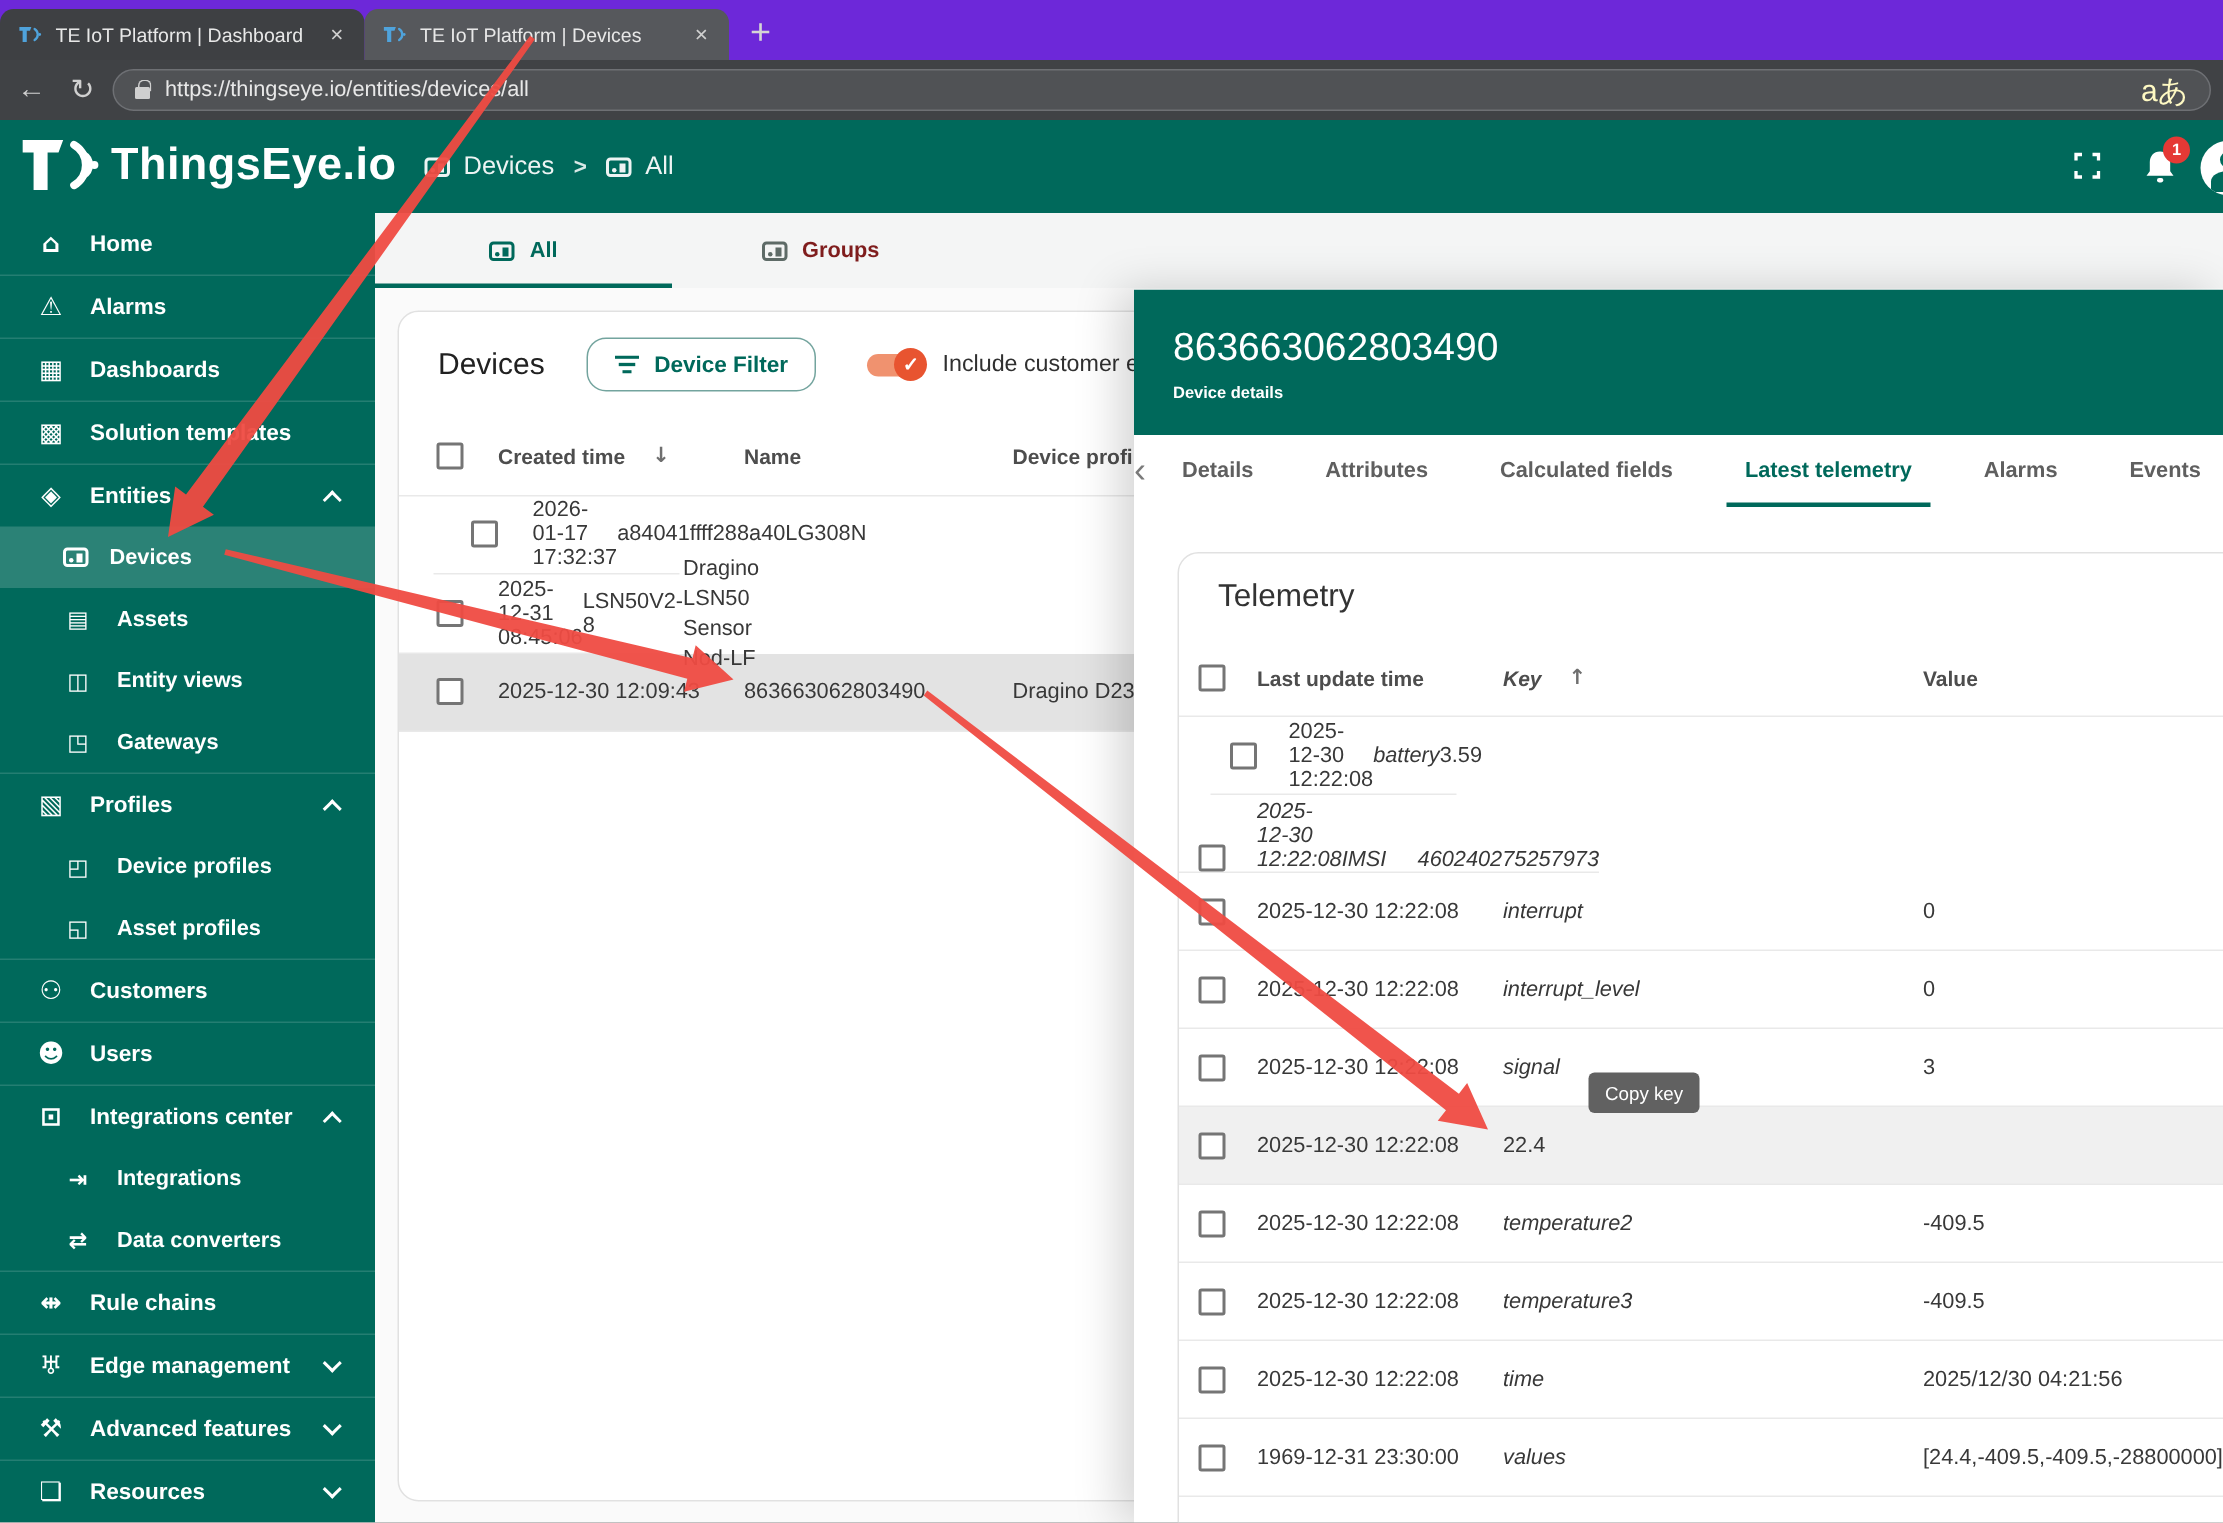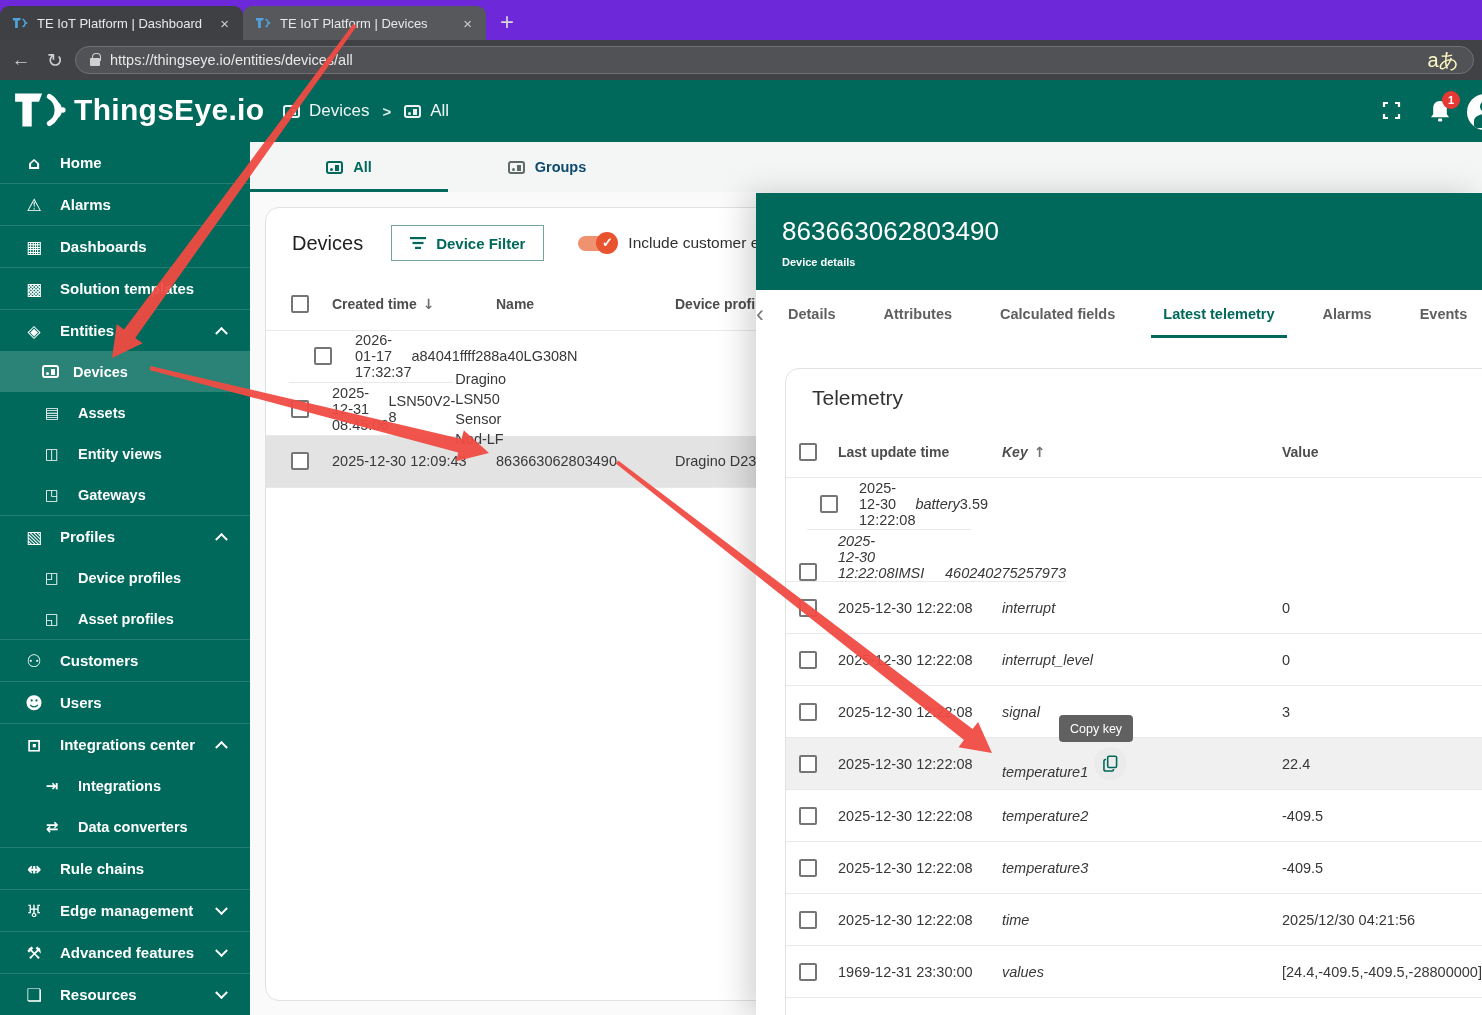--- a/index.html
+++ b/index.html
@@ -53,49 +53,49 @@
   .chev.down{transform:translateY(-75%) rotate(45deg);}
   .router-icon{display:inline-block;width:17px;height:13px;border:2px solid currentColor;border-radius:3px;position:relative;}
   .router-icon::before{content:"";position:absolute;left:2px;bottom:1px;width:3px;height:3px;border-radius:50%;background:currentColor;}
   .router-icon::after{content:"";position:absolute;right:2px;top:2px;bottom:1px;width:4px;background:currentColor;}
   .snav-item .router-icon{margin-left:2px;}
 
   
   .content-bg{position:absolute;left:250px;top:192px;right:0;bottom:0;background:#fafafa;}
   .main-tabs{position:absolute;left:250px;top:142px;right:0;height:50px;background:#f4f5f5;display:flex;z-index:1;}
   .mtab{width:198px;display:flex;align-items:center;justify-content:center;gap:10px;font-size:14.5px;
-        font-weight:600;color:#0c4a6e;position:relative;}
+        font-weight:600;color:#7f1d1d;position:relative;}
   .mtab .router-icon{color:#5e6b67;}
   .mtab.active{color:var(--teal);}
   .mtab.active .router-icon{color:var(--teal);}
   .mtab.active::after{content:"";position:absolute;left:0;right:0;bottom:0;height:3px;background:var(--teal);}
 
   .devices-card{position:absolute;left:265px;top:207px;width:1210px;bottom:14px;background:#fff;
                 border:1px solid #e1e1e1;border-radius:14px;overflow:hidden;z-index:1;}
   .card-head{height:70px;display:flex;align-items:center;padding-left:26px;}
   .card-title{font-size:20px;color:#212121;}
   .btn-outline{margin-left:28px;height:36px;display:flex;align-items:center;gap:10px;padding:0 18px;
-               border:1px solid rgba(0,90,78,.55);border-radius:0;color:var(--teal);font-size:15px;font-weight:600;background:#fff;}
+               border:1px solid rgba(0,90,78,.55);border-radius:13px;color:var(--teal);font-size:15px;font-weight:600;background:#fff;}
   .toggle-wrap{margin-left:34px;display:flex;align-items:center;gap:13px;}
   .toggle{width:37px;height:15px;border-radius:8px;background:#cfcfcf;position:relative;}
   .toggle.on{background:#F0926F;}
   .knob{position:absolute;right:-3px;top:-4px;width:22px;height:22px;border-radius:50%;background:#9e9e9e;
         color:#fff;font-size:13px;display:flex;align-items:center;justify-content:center;font-weight:bold;}
   .toggle.on .knob{background:#E85430;}
   .toggle-label{font-size:15.5px;color:#303030;}
 
   .trow{display:flex;align-items:center;border-bottom:1px solid #e9e9e9;font-size:14.5px;color:#383838;padding-left:25px;}
   .thead{height:50px;font-weight:600;color:#4d4d4d;font-size:14px;}
   .dev-table .trow{height:52.5px;}
   .dev-table .trow.selected{background:#e3e3e3;}
   .cb{width:18px;height:18px;border:2px solid #757575;border-radius:2px;flex:0 0 auto;background:#fff;}
   .dev-table .c0,.dev-table .f1{width:164px;margin-left:23px;}
   .dev-table .c1,.dev-table .f2{width:179px;}
   .dev-table .c2,.dev-table .f3{flex:1;white-space:pre-line;line-height:20px;}
-  .hcell{display:flex;align-items:center;gap:6px;}
+  .hcell{display:flex;align-items:center;gap:18px;}
   .sort-ic{font-size:14px;color:#6f6f6f;font-family:"DejaVu Sans",sans-serif;}
 
   
   .panel{position:absolute;left:756px;top:193px;right:0;bottom:0;background:#fff;z-index:4;
          box-shadow:-10px 0 28px rgba(0,0,0,.17);overflow:hidden;}
   .panel-head{height:97px;background:var(--teal);color:#fff;display:flex;flex-direction:column;justify-content:center;gap:9px;padding-left:26px;}
   .panel-title{font-size:26px;font-weight:500;}
   .panel-sub{font-size:11px;font-weight:600;}
   .panel-tabs{height:48px;display:flex;align-items:stretch;}
   .ptab-back{width:36px;display:flex;align-items:center;justify-content:center;color:#7a7a7a;font-size:24px;}
@@ -465,29 +465,20 @@
             <span class="f2">
               <span>signal</span>
 
             </span>
             <span class="f3">3</span>
 
           </div>
           <div class="trow c5 highlighted">
             <span class="cb"></span>
             <span class="f1">2025-12-30 12:22:08</span>
-            <span class="f2">
-              <span>temperature1</span>
-              <span class="copybtn">
-                <svg width="15" height="17" viewBox="0 0 16 18">
-                  <rect x="5" y="1.2" width="9.5" height="12" rx="1.5" fill="none" stroke="#00695B" stroke-width="1.7"></rect>
-                  <path d="M3.2 4.8H2.6A1.6 1.6 0 0 0 1 6.4V15a2 2 0 0 0 2 2h6.6a1.6 1.6 0 0 0 1.6-1.6v-.6" fill="none" stroke="#00695B" stroke-width="1.7"></path>
-                </svg>
-              </span>
-            </span>
             <span class="f3">22.4</span>
             <div class="tooltip">Copy key</div>
           </div>
           <div class="trow c6">
             <span class="cb"></span>
             <span class="f1">2025-12-30 12:22:08</span>
             <span class="f2">
               <span>temperature2</span>
 
             </span>

